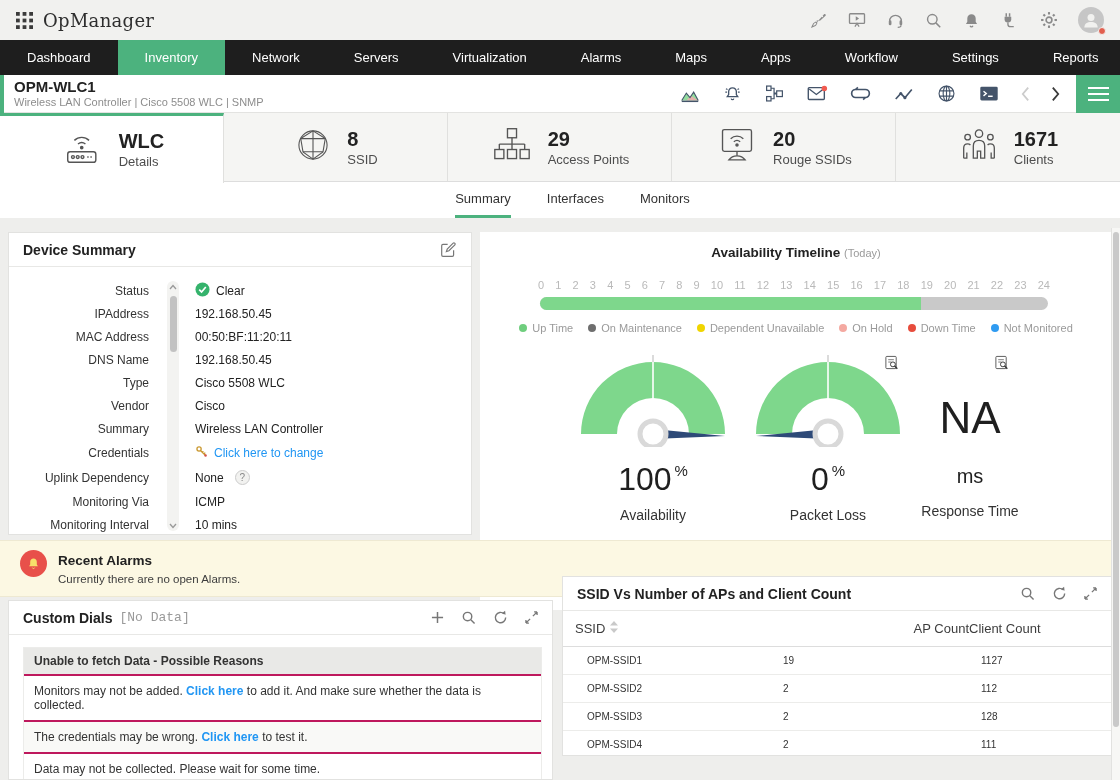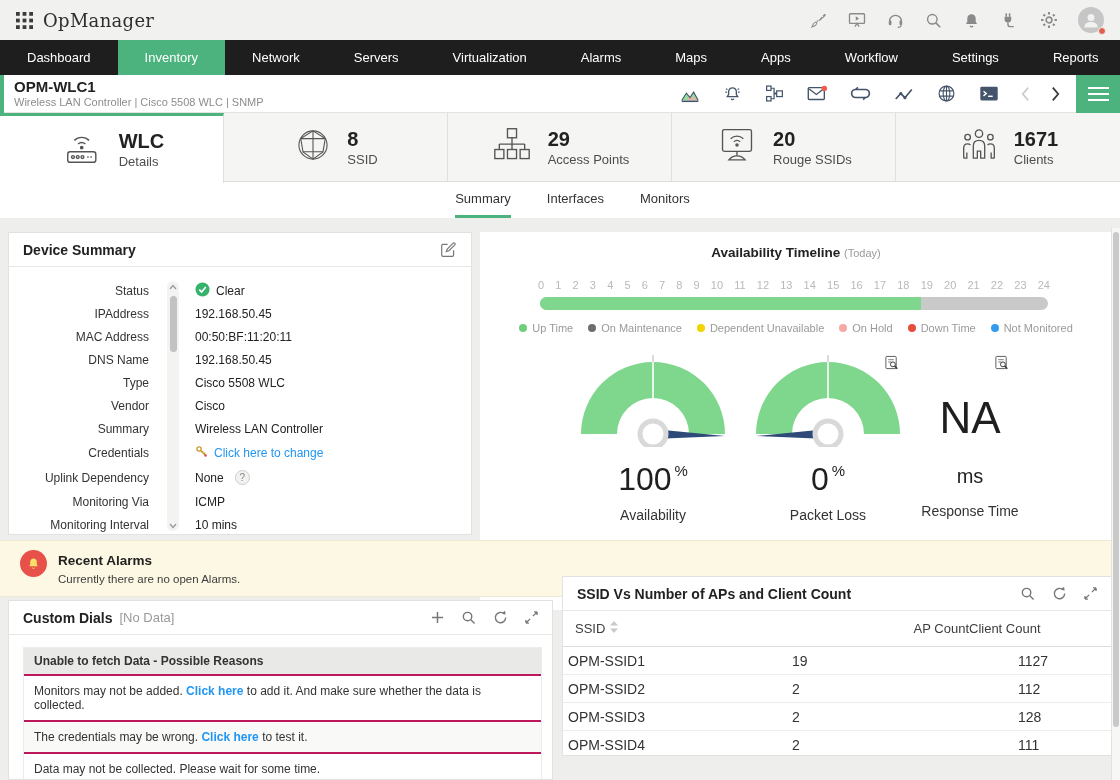--- a/index.html
+++ b/index.html
@@ -51,21 +51,21 @@
   .subtabs { position:absolute; top:182px; left:0; width:1120px; height:36px; background:#fff;
              display:flex; justify-content:center; gap:36px; }
   .subtab { font-size:13px; color:#333; display:flex; align-items:center; height:36px;
             border-bottom:3px solid transparent; cursor:pointer; }
   .subtab.active { border-bottom-color:#4cb27e;margin-left:25px; }
 
   
   .panel { position:absolute; background:#fff; border:1px solid #e2e2e0; overflow:hidden; }
   .panel-head { height:34px; display:flex; align-items:center; padding:0 14px; border-bottom:1px solid #e8e8e6; }
   .panel-title { font-size:14px; font-weight:bold; color:#222; }
-  .panel-badge { font-size:13px; color:#9a9a9a; margin-left:7px; }
+  .panel-badge { font-size:13px; color:#9a9a9a; margin-left:7px;font-family:Liberation Mono, monospace; }
   .head-icons { margin-left:auto; display:flex; align-items:center; gap:17px; }
   .head-ic { display:flex; align-items:center; cursor:pointer; }
 
   
   .p-summary { left:8px; top:232px; width:464px; height:303px; }
   .fields { position:relative; padding-top:12px; }
   .frow { display:flex; align-items:center; height:23px; font-size:12px; }
   .frow.tall { height:25px; }
   .f-label { width:140px; text-align:right; color:#333; flex:none; }
   .f-gap { width:46px; flex:none; }
@@ -115,22 +115,22 @@
   .reason { padding:8px 10px; font-size:12px; color:#333; border-top:2px solid #be185d; background:#fff; }
   .reason:nth-child(odd) { background:#f9f9f7; }
   .reason .link { font-weight:bold; }
 
   
   .p-ssid { left:562px; top:576px; width:550px; height:180px; }
   .thead { display:flex; align-items:center; height:36px; border-bottom:1px solid #ddd; padding:0 12px;
            font-size:13px; color:#3d3d3d; }
   .th { display:flex; align-items:center; gap:5px; cursor:pointer; }
   .col1 { width:196px; } .col2 { width:198px;justify-content:flex-end; } .col3 { flex:1; }
-  .trow { display:flex; align-items:center; height:28px; padding:0 5px; font-size:14px; color:#333;
-          border-bottom:1px solid #ececea;gap:28px; }
+  .trow { display:flex; align-items:center; height:28px; padding:0 24px; font-size:10px; color:#333;
+          border-bottom:1px solid #ececea; }
 
   
   .pagebar { position:absolute; right:0; top:228px; bottom:0; width:9px; background:#f7f7f5; border-left:1px solid #e2e2e0; }
   .pagebar .pthumb { position:absolute; top:4px; left:1px; width:6px; height:495px; background:#c9c9c9; border-radius:3px; cursor:pointer; }
 </style>
 </head>
 <body>
 
 <div class="screen">
 

